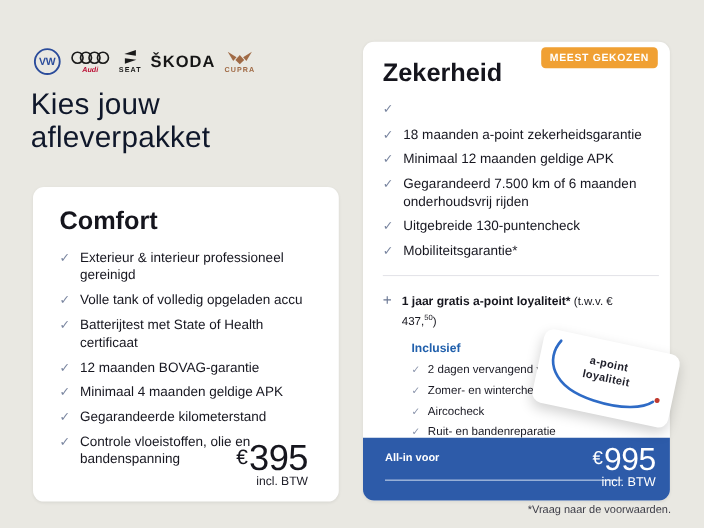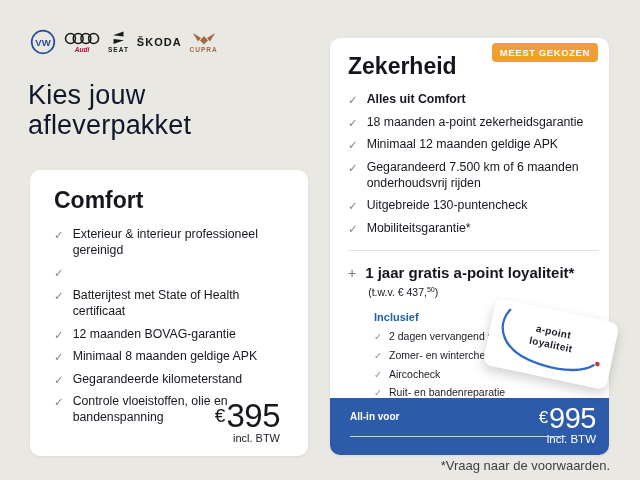--- a/index.html
+++ b/index.html
@@ -3,27 +3,27 @@
 <meta charset="utf-8">
 <style>
   html,body { margin:0; padding:0; }
   .stage {
     position:relative; width:640px; height:480px;
     background:#e9e8e2; overflow:hidden;
     font-family:"Liberation Sans", sans-serif;
     color:#16161e;
   }
   
-  .brands { position:absolute; left:30px; top:29px; display:flex; align-items:center; gap:8px; }
+  .brands { position:absolute; left:30px; top:43px; display:flex; align-items:center; gap:8px; }
   .brand { display:flex; flex-direction:column; align-items:center; gap:1px; }
   .brand .cap { font-size:6.5px; font-weight:700; letter-spacing:1px; }
   .cap.audi { color:#bb0a30; font-style:italic; letter-spacing:0; }
   .cap.seat { color:#1a1a1a; }
   .cap.cupra { color:#a06a45; }
-  .skoda-word { font-size:11px; font-weight:700; letter-spacing:1px; color:#161616; }
+  .skoda-word { font-size:15px; font-weight:700; letter-spacing:1px; color:#161616; }
 
   
   .page-title {
     position:absolute; left:28px; top:80px; margin:0;
     font-size:27px; line-height:1.12; font-weight:500; color:#0f172a; letter-spacing:.2px;
   }
 
   
   .card { position:absolute; background:#fff; border-radius:10px; box-shadow:0 1px 3px rgba(0,0,0,.07); }
   .card-comfort { left:30px; top:170px; width:278px; height:286px; }
@@ -47,21 +47,21 @@
 
   
   .badge {
     position:absolute; top:5px; right:11px;
     background:#f0a033; color:#fff; font-size:9.5px; font-weight:700;
     letter-spacing:.6px; padding:4px 8px; border-radius:4px;
   }
   .divider { border:none; border-top:1px solid #e4e4e9; margin:13px 10px 0 18px; }
   .loyalty-row { display:flex; gap:9px; margin:13px 18px 0 18px; align-items:baseline; }
   .plus { color:#6b7894; font-size:14px; font-weight:500; line-height:1; }
-  .loy-title { font-size:15px; font-weight:700; }
+  .loy-title { font-size:11px; font-weight:700; }
   .loy-note { font-size:10.5px; font-weight:500; margin-left:3px; }
   .loy-note sup { font-size:7px; }
   .inclusief { margin:11px 0 0 44px; color:#2160ac; font-size:11px; font-weight:700; }
   ul.sub { list-style:none; padding:0; margin:7px 0 0 44px; }
   ul.sub li { display:flex; gap:7px; margin-bottom:5.5px; font-size:10.5px; line-height:1.25; font-weight:500; color:#1a1a24; }
   ul.sub .check { font-size:9.5px; color:#8a94ab; }
 
   
   .loy-card {
     position:absolute; left:158px; top:272px; width:126px; height:68px; z-index:3;
@@ -79,21 +79,21 @@
     position:absolute; left:0; right:0; bottom:0; height:57px; z-index:2;
     background:#2d5ba9; border-radius:0 0 10px 10px; color:#fff;
   }
   .zf-label { position:absolute; left:20px; top:13px; font-size:10px; font-weight:700; }
   .zf-line { position:absolute; left:20px; top:38px; width:216px; border-top:1.5px solid #c3d3ec; }
   .zf-price { position:absolute; right:13px; top:4px; text-align:right; }
   .zf-price .cur { font-size:17px; font-weight:400; vertical-align:5px; margin-right:1px; }
   .zf-price .amt { font-size:29px; font-weight:400; letter-spacing:-.5px; }
   .zf-note { font-size:11.5px; font-weight:500; margin-top:-2px; }
 
-  .footnote { position:absolute; right:30px; top:458px; font-size:13px; color:#3e3e48;margin-left:48px; }
+  .footnote { position:absolute; right:30px; top:458px; font-size:10px; color:#3e3e48;margin-left:48px; }
 </style>
 </head>
 <body>
 
 <div class="stage">
 
   <div class="brands">
     <div class="brand">
       <svg width="26" height="26" viewBox="0 0 26 26">
         <circle cx="13" cy="13" r="11.3" fill="none" stroke="#2b4c9b" stroke-width="1.7"></circle>
@@ -135,35 +135,36 @@
     <h2>Comfort</h2>
     <ul class="feat">
 
         <li>
           <span class="check">✓</span>
           <span class="txt">Exterieur &amp; interieur professioneel gereinigd</span>
         </li>
 
         <li>
           <span class="check">✓</span>
+          <span class="txt">Volle tank of volledig opgeladen accu</span>
         </li>
 
         <li>
           <span class="check">✓</span>
           <span class="txt">Batterijtest met State of Health certificaat</span>
         </li>
 
         <li>
           <span class="check">✓</span>
           <span class="txt">12 maanden BOVAG-garantie</span>
         </li>
 
         <li>
           <span class="check">✓</span>
-          <span class="txt">Minimaal 8 maanden geldige APK</span>
+          <span class="txt">Minimaal 4 maanden geldige APK</span>
         </li>
 
         <li>
           <span class="check">✓</span>
           <span class="txt">Gegarandeerde kilometerstand</span>
         </li>
 
         <li>
           <span class="check">✓</span>
           <span class="txt">Controle vloeistoffen, olie en bandenspanning</span>
@@ -177,21 +178,20 @@
     </div>
   </section>
 
   <section class="card card-zeker">
     <div class="badge">MEEST GEKOZEN</div>
     <h2>Zekerheid</h2>
     <ul class="feat">
 
         <li class="bold">
           <span class="check">✓</span>
-          <span class="txt">Alles uit Comfort</span>
         </li>
 
         <li>
           <span class="check">✓</span>
           <span class="txt">18 maanden a-point zekerheidsgarantie</span>
         </li>
 
         <li>
           <span class="check">✓</span>
           <span class="txt">Minimaal 12 maanden geldige APK</span>

